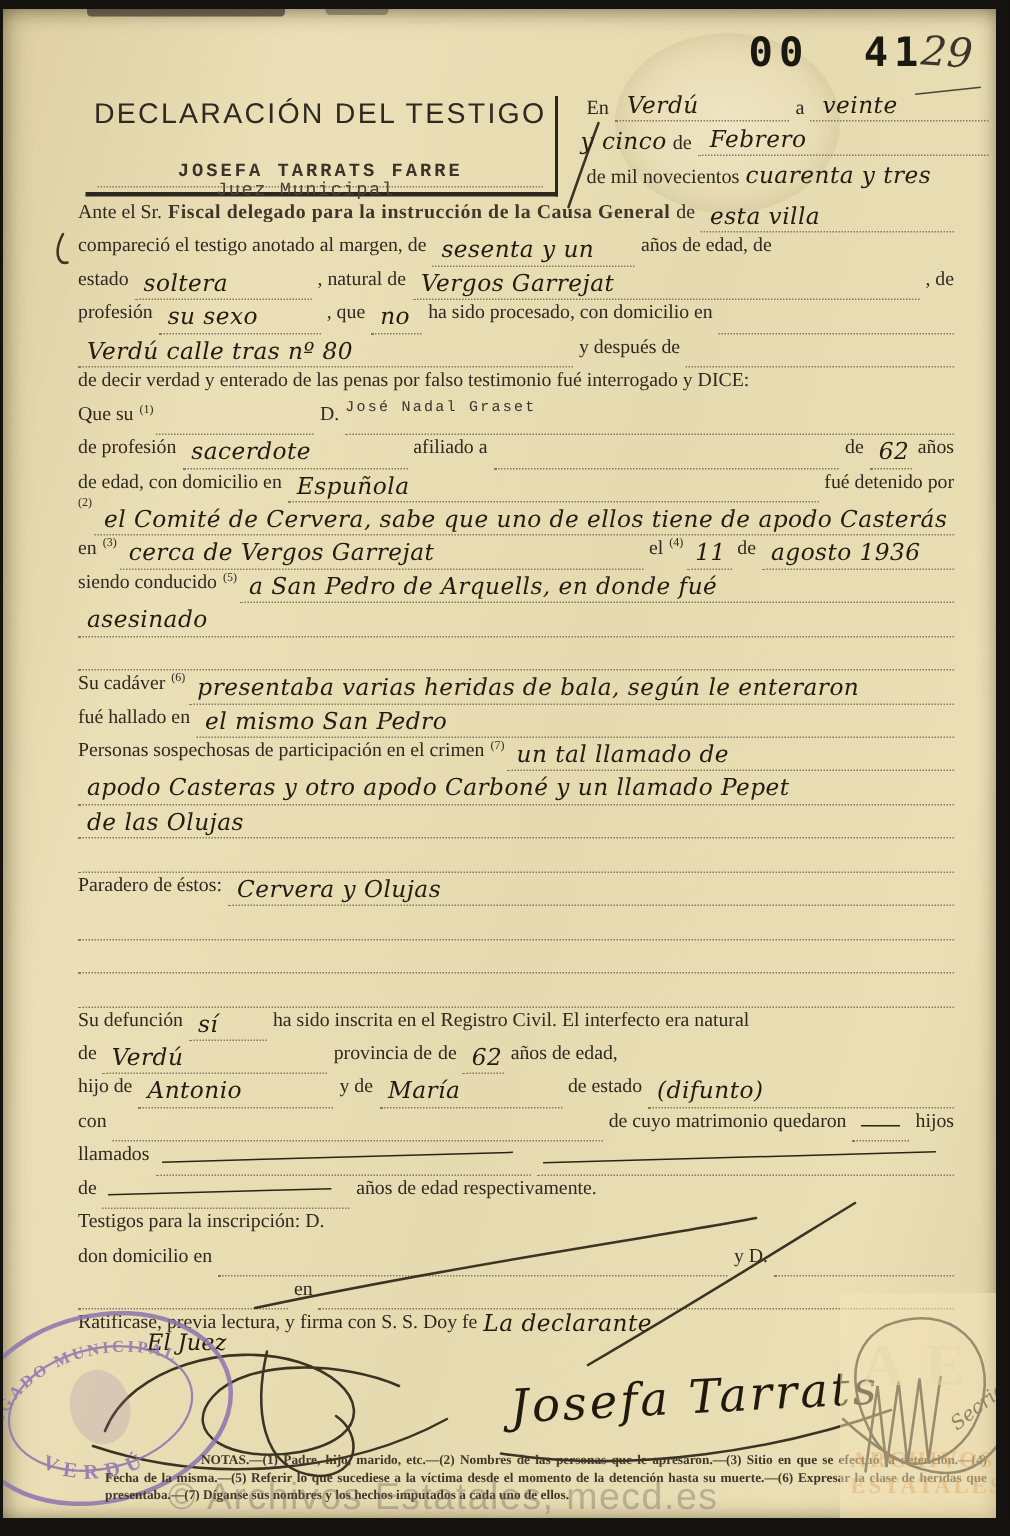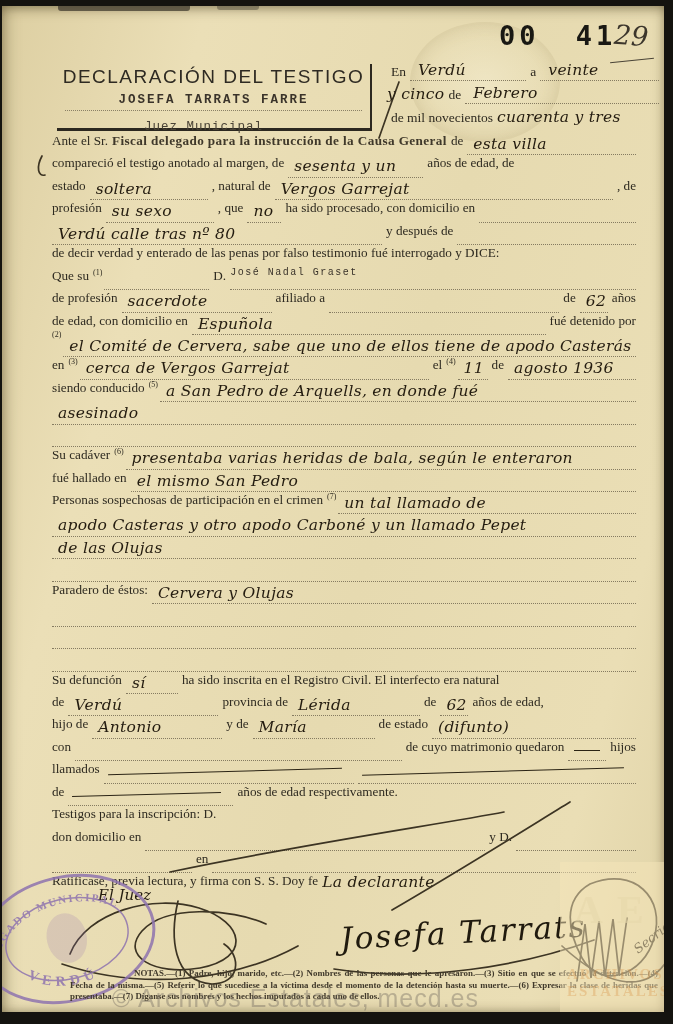--- a/index.html
+++ b/index.html
@@ -26,21 +26,21 @@
     font-size:27px;color:#3c362c;transform:rotate(4deg);}
   .pagenum-under{position:absolute;left:608px;top:54px;width:44px;border-top:1.6px solid #4a4437;
     transform:rotate(-6deg);}
 
   
   .hbox{position:absolute;left:55px;top:58px;width:313px;height:62px;
     border-right:2px solid #2c2820;border-bottom:3px solid #2c2820;padding-top:2px;}
   .htitle{font-family:"Liberation Sans",sans-serif;font-size:19px;letter-spacing:1.5px;
     color:#2e2a22;text-align:center;white-space:nowrap;}
   .hname{font-family:"Liberation Mono",monospace;font-size:12.5px;font-weight:bold;letter-spacing:2px;
-    color:#3a332a;text-align:center;margin-top:5px;filter:blur(.25px);}
+    color:#3a332a;text-align:center;margin-top:19px;filter:blur(.25px);}
   .hname-line{margin:2px 8px 0 8px;border-bottom:1px dotted #8a8066;height:1px;}
   .hrole{position:absolute;left:142px;top:114px;font-family:"Liberation Mono",monospace;
     font-size:12.5px;letter-spacing:1px;color:#4a4336;filter:blur(.3px);}
 
   
   .dateblock{position:absolute;left:385px;top:58px;width:272px;}
   .drow{display:flex;align-items:baseline;height:23px;font-size:13.5px;color:#2e2a20;}
   .drow .lbl{margin:0 4px;white-space:nowrap;}
   .dfill{flex:1 1 auto;border-bottom:1px dotted #857b61;position:relative;min-width:20px;
     display:inline-flex;align-items:baseline;}
@@ -304,23 +304,20 @@
           <span class="hand">sí</span>
         </span>
         <span class="seg print">ha sido inscrita en el Registro Civil. El interfecto era natural</span>
       </div>
       <div class="fline">
         <span class="seg print">de</span>
         <span class="seg fill" style="width: 150px;">
           <span class="hand">Verdú</span>
         </span>
         <span class="seg print">provincia de</span>
-        <span class="seg fill" style="width: 128px;">
-          <span class="hand">Lérida</span>
-        </span>
         <span class="seg print">de</span>
         <span class="seg fill" style="width: 28px;">
           <span class="hand">62</span>
         </span>
         <span class="seg print">años de edad,</span>
       </div>
       <div class="fline">
         <span class="seg print">hijo de</span>
         <span class="seg fill" style="width: 130px;">
           <span class="hand">Antonio</span>

